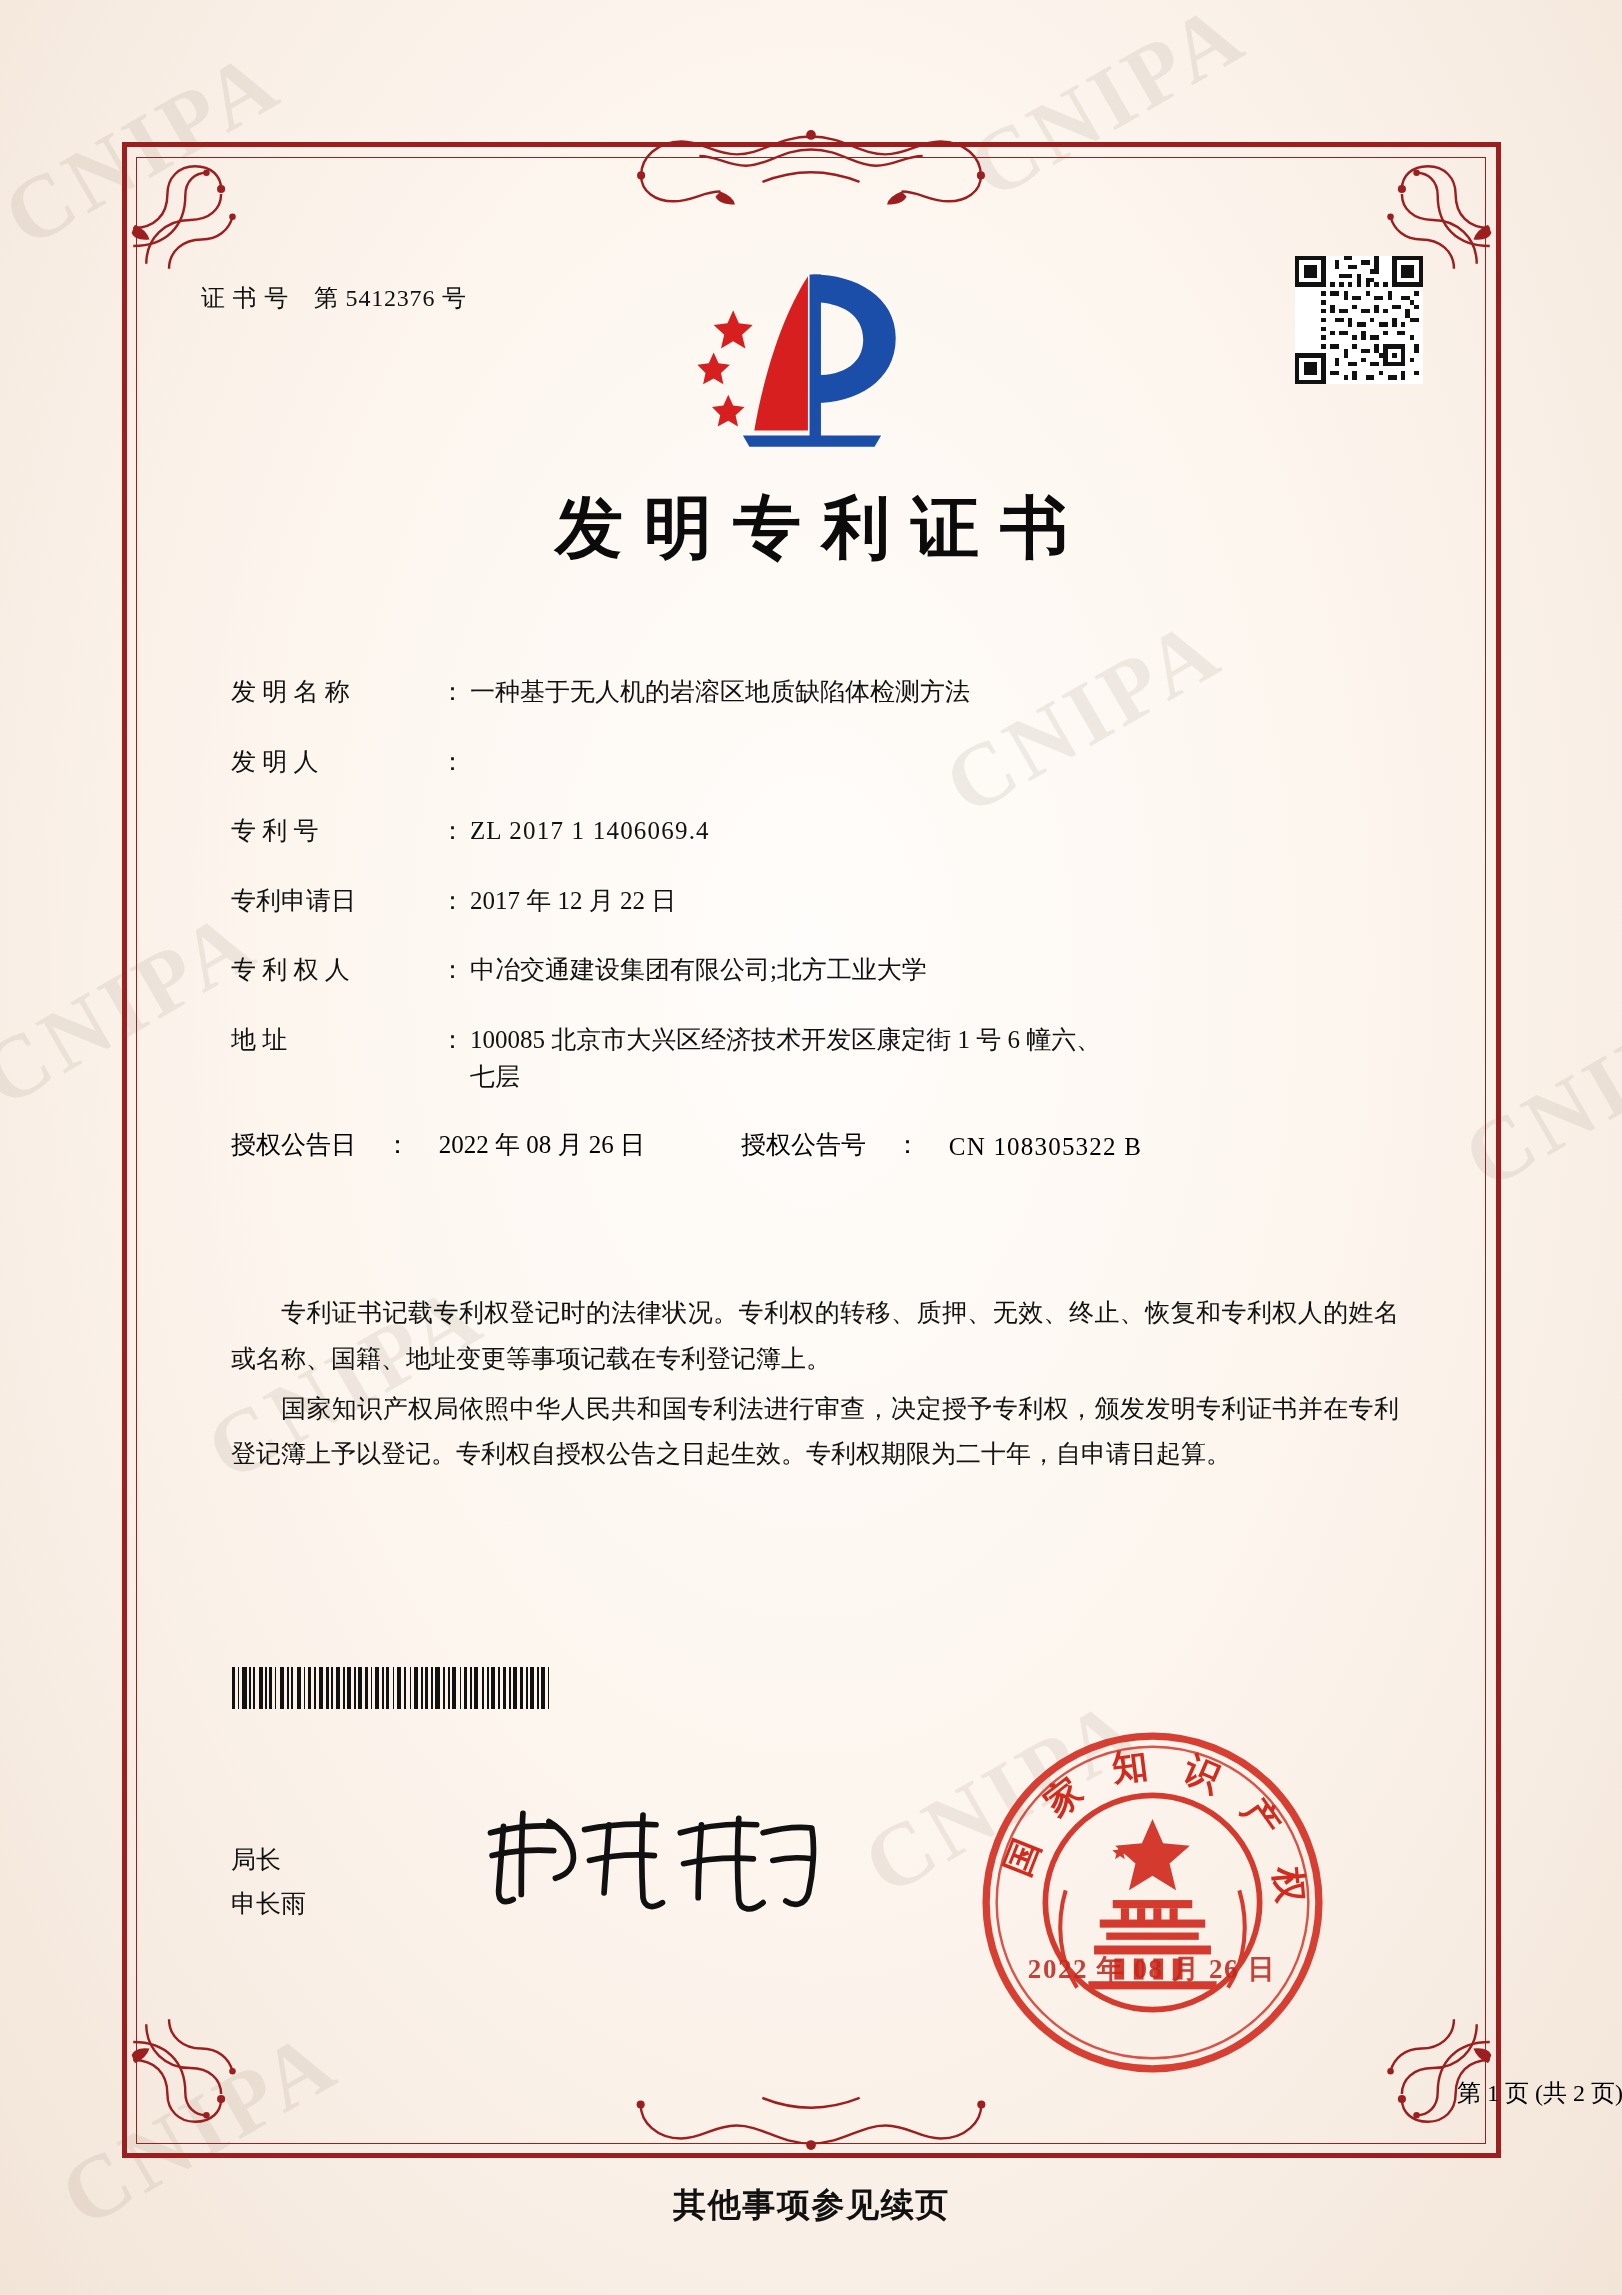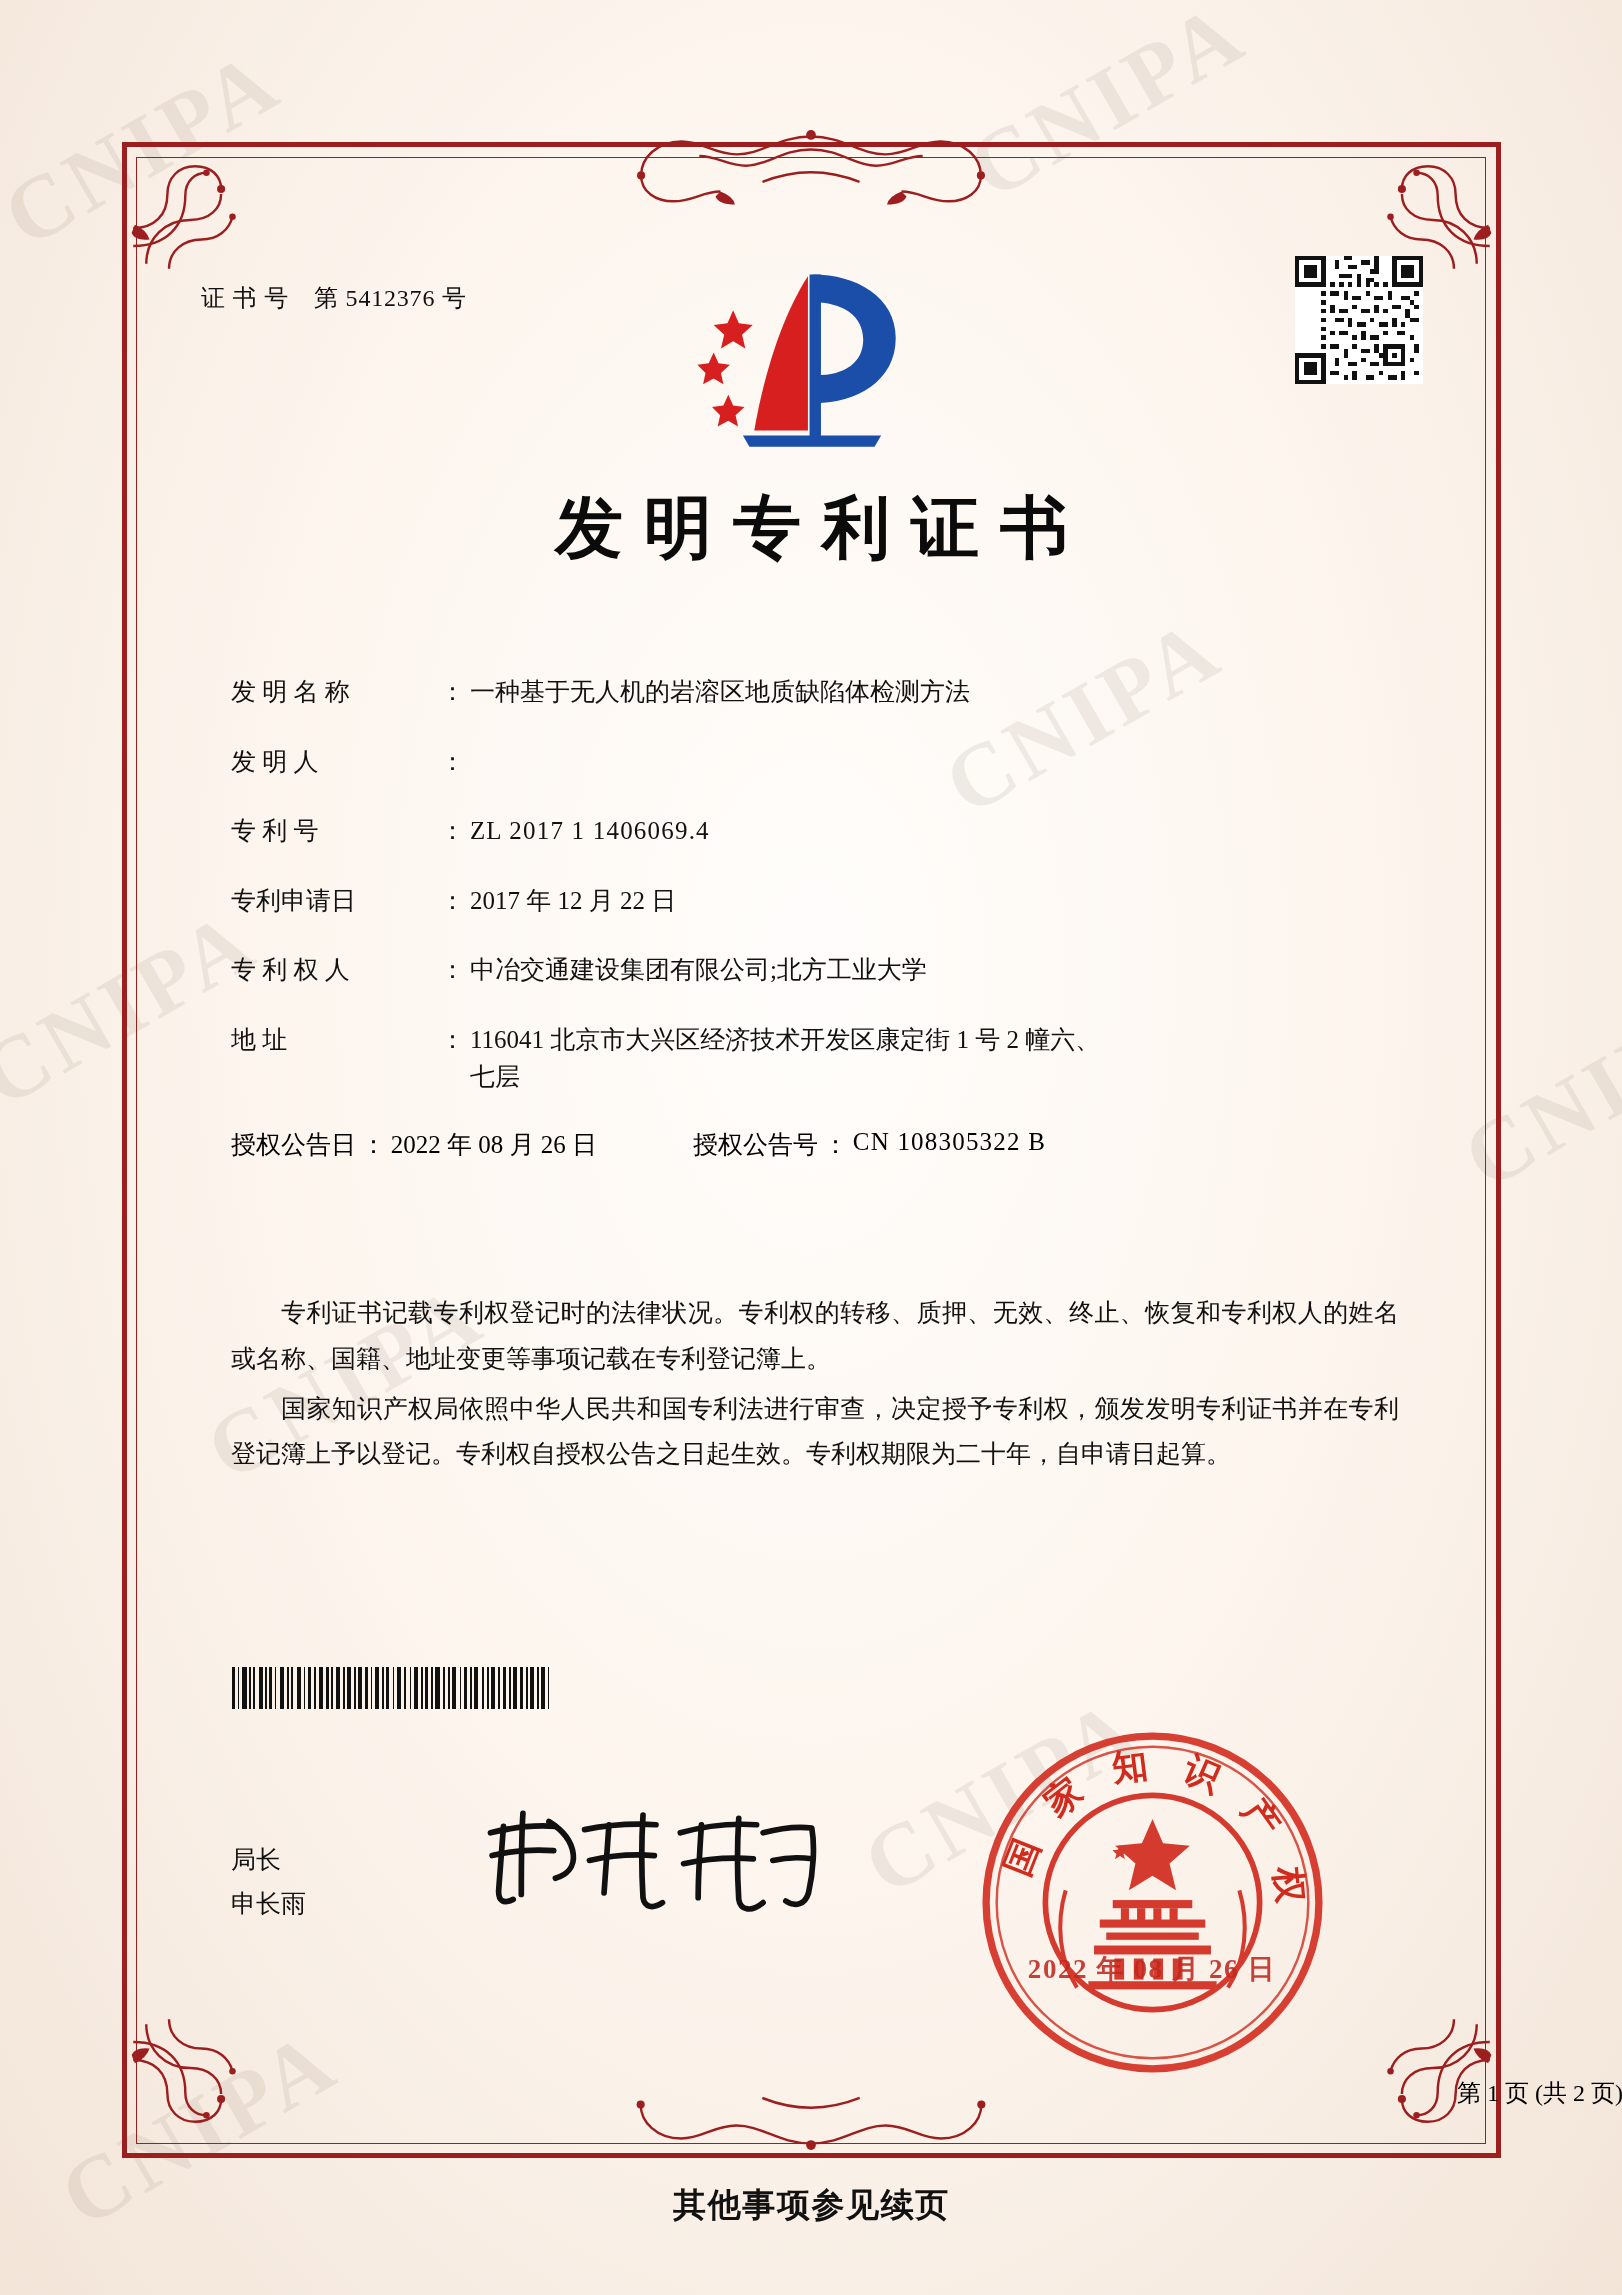--- a/index.html
+++ b/index.html
@@ -167,21 +167,22 @@
     letter-spacing: 1.2px;
   }
   .row-split {
     display: flex;
     align-items: flex-start;
     font-size: 25px;
     margin-bottom: 32px;
   }
   .row-split .left, .row-split .right {
     display: flex;
-    align-items: flex-start;
+    align-items: flex-end;
+    gap: 24px;
   }
   .row-split .right { margin-left: 96px; }
   .lbl-narrow {
     white-space: nowrap;
     margin-right: 4.9px;
   }
 
   
   .paras {
     position: absolute;
@@ -551,21 +552,21 @@
 
     <div class="field-row">
       <span class="field-label">专 利 权 人</span>
       <span class="field-colon">：</span>
       <span class="field-value">中冶交通建设集团有限公司;北方工业大学</span>
     </div>
 
     <div class="field-row">
       <span class="field-label">地        址</span>
       <span class="field-colon">：</span>
-      <span class="field-value">116041 北京市大兴区经济技术开发区康定街 1 号 2 幢六、
+      <span class="field-value">100085 北京市大兴区经济技术开发区康定街 1 号 6 幢六、
 七层</span>
     </div>
 
     <div class="row-split">
       <div class="left">
         <span class="lbl-narrow">授权公告日</span>
         <span class="field-colon">：</span>
         <span>2022 年 08 月 26 日</span>
       </div>
       <div class="right">

